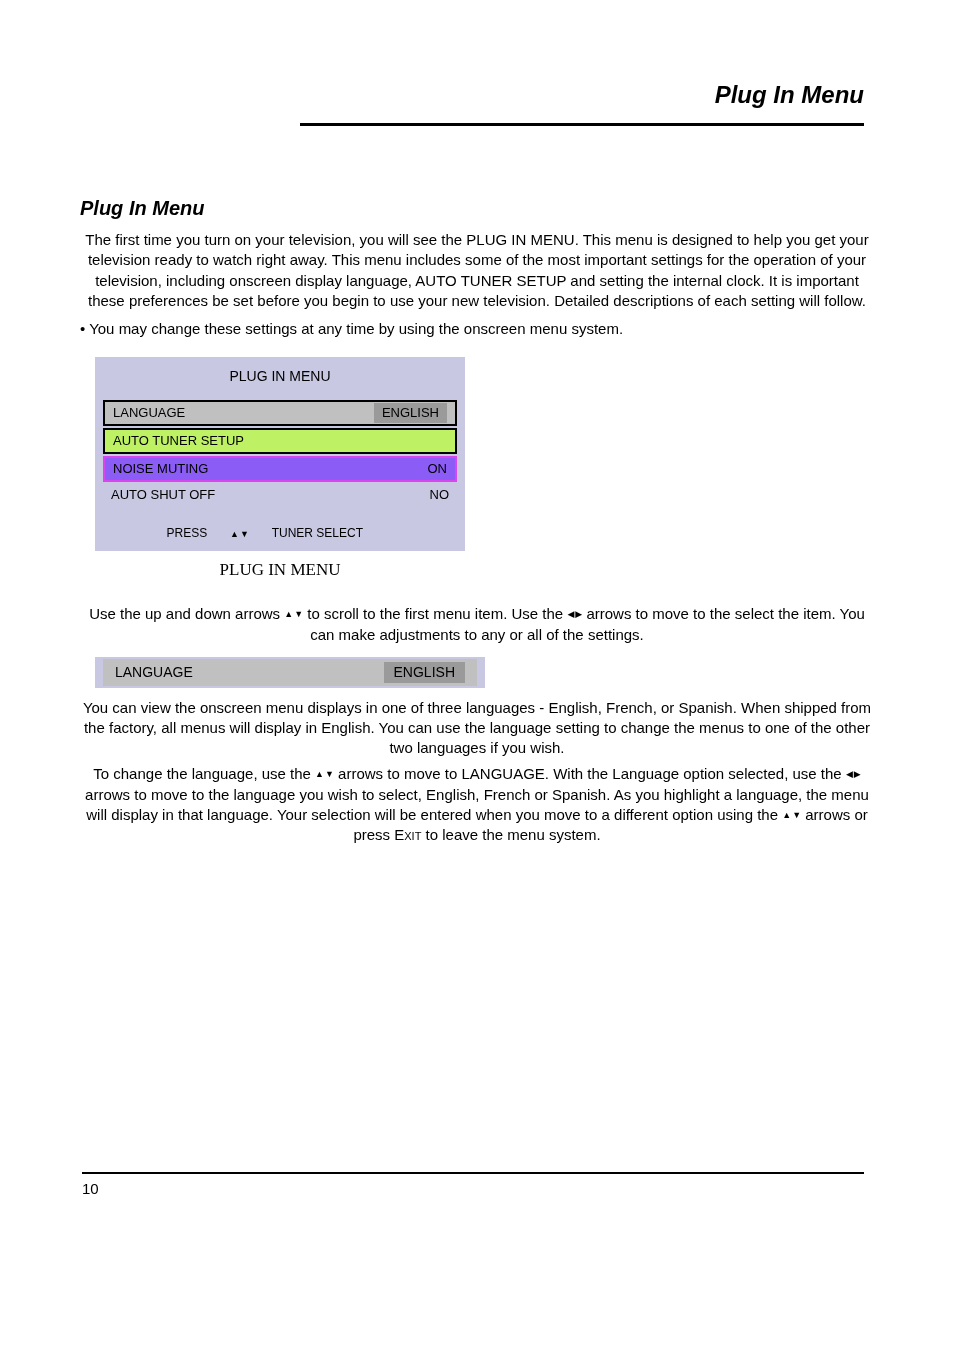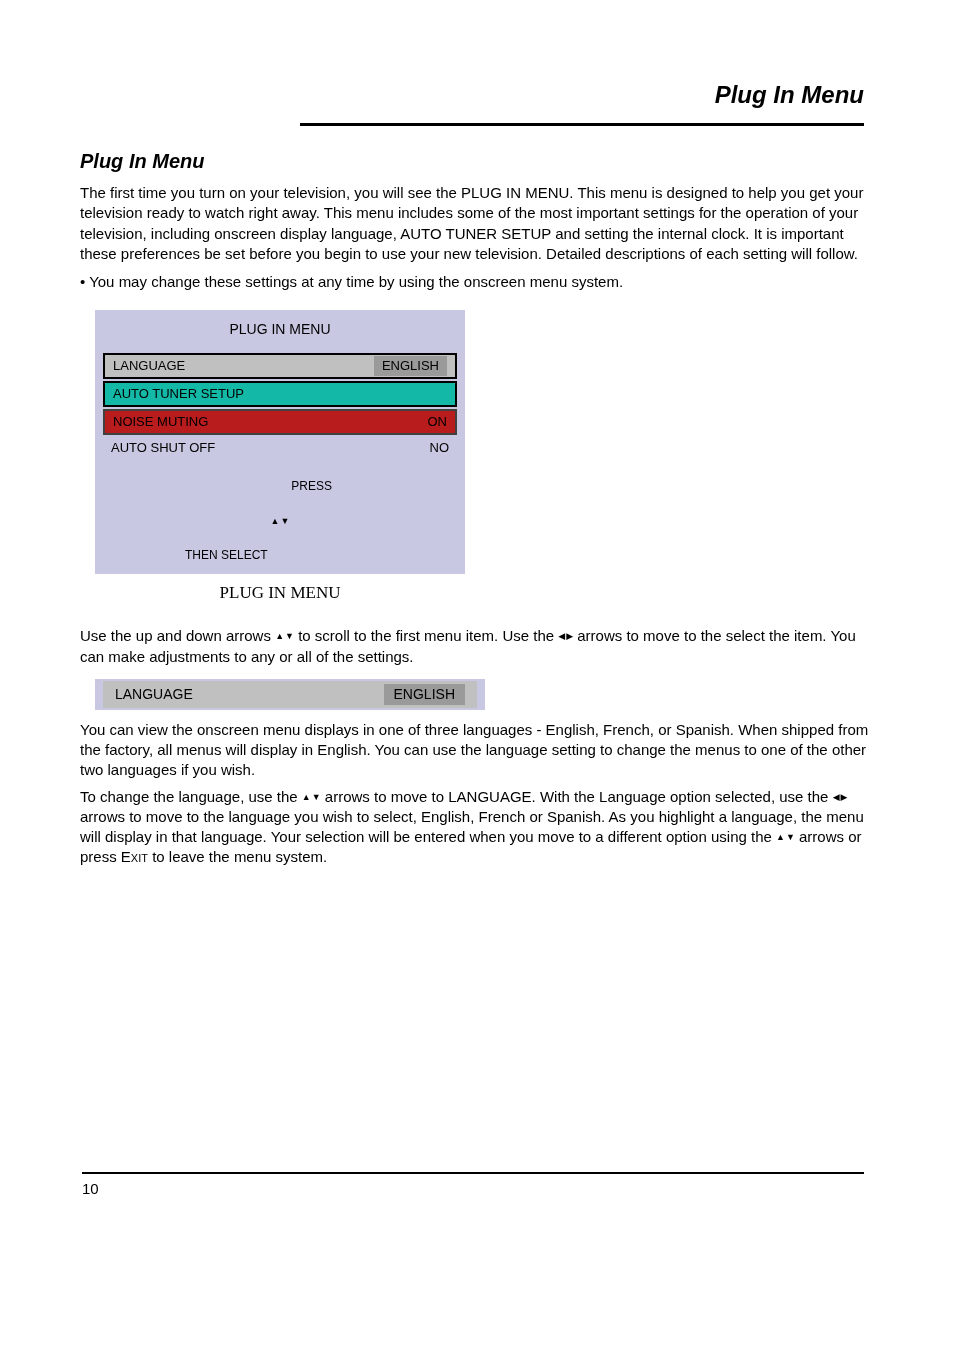--- a/index.html
+++ b/index.html
@@ -9,21 +9,21 @@
     background: #ffffff;
     font-family: Arial, Helvetica, sans-serif;
     color: #000;
     width: 954px;
     height: 1351px;
     position: relative;
     font-size: 15px;
     line-height: 1.35;
   }
   .page {
-    padding: 48px 80px 0 80px;
+    padding: 95px 80px 0 80px;
     position: relative;
     height: 100%;
     box-sizing: border-box;
   }
   .header-bar {
     position: absolute;
     top: 123px;
     left: 300px;
     right: 90px;
     height: 3px;
@@ -41,21 +41,21 @@
   .section-title {
     margin-top: 100px;
     font-style: italic;
     font-weight: 900;
     font-size: 20px;
     font-family: "Arial Black", Arial, sans-serif;
     margin-bottom: 8px;
   }
   .para {
     margin: 6px 0;
-    text-align: left;
+    text-align: center;
   }
   .bullet {
     margin: 8px 0 18px 0;
   }
 
   .figure-wrap {
     width: 370px;
     margin: 10px 0 6px 15px;
   }
   .osd {
@@ -86,43 +86,42 @@
   }
   .osd-row.sel {
     background: #c0c0c0;
     border: 2px solid #000;
   }
   .osd-row.sel .val-box {
     background: #9a9a9a;
     padding: 1px 8px;
   }
   .osd-row.plain-dark {
-    background: #b91c1c;
-    border: 2px solid #404040;
+    background: #8b5cf6;
+    border: 2px solid #d946ef;
     align-items: center;
   }
   .osd-row.trans {
     background: transparent;
     border: none;
   }
   .osd-row.white {
-    background: #14b8a6;
+    background: #bef264;
     border: 2px solid #000;
   }
   .osd-hint {
     margin-top: 18px;
     padding: 0 14px;
     font-size: 12px;
     line-height: 1.6;
   }
   .hint-line {
     display: flex;
     align-items: center;
     gap: 20px;
-    flex-direction: column;
   }
   .hint-left {
     width: 104px;
     text-align: right;
     font-size: 12px;
   }
   .hint-mid {
     width: 26px;
     display: flex;
     justify-content: center;
@@ -239,21 +238,21 @@
         </div>
       </div>
       <div class="osd-hint">
         <div class="hint-line">
           <span class="hint-left">PRESS</span>
           <span class="hint-mid">
             <span class="tri t-up"></span>
             <span class="tri t-down"></span>
           </span>
           <span class="hint-right">
-            <span>THEN SELECT</span>
+            <span>TUNER SELECT</span>
             <span></span>
           </span>
         </div>
       </div>
     </div>
     <div class="caption">PLUG IN MENU</div>
   </div>
 
   <p class="para">
     <span>Use the up and down arrows </span>

